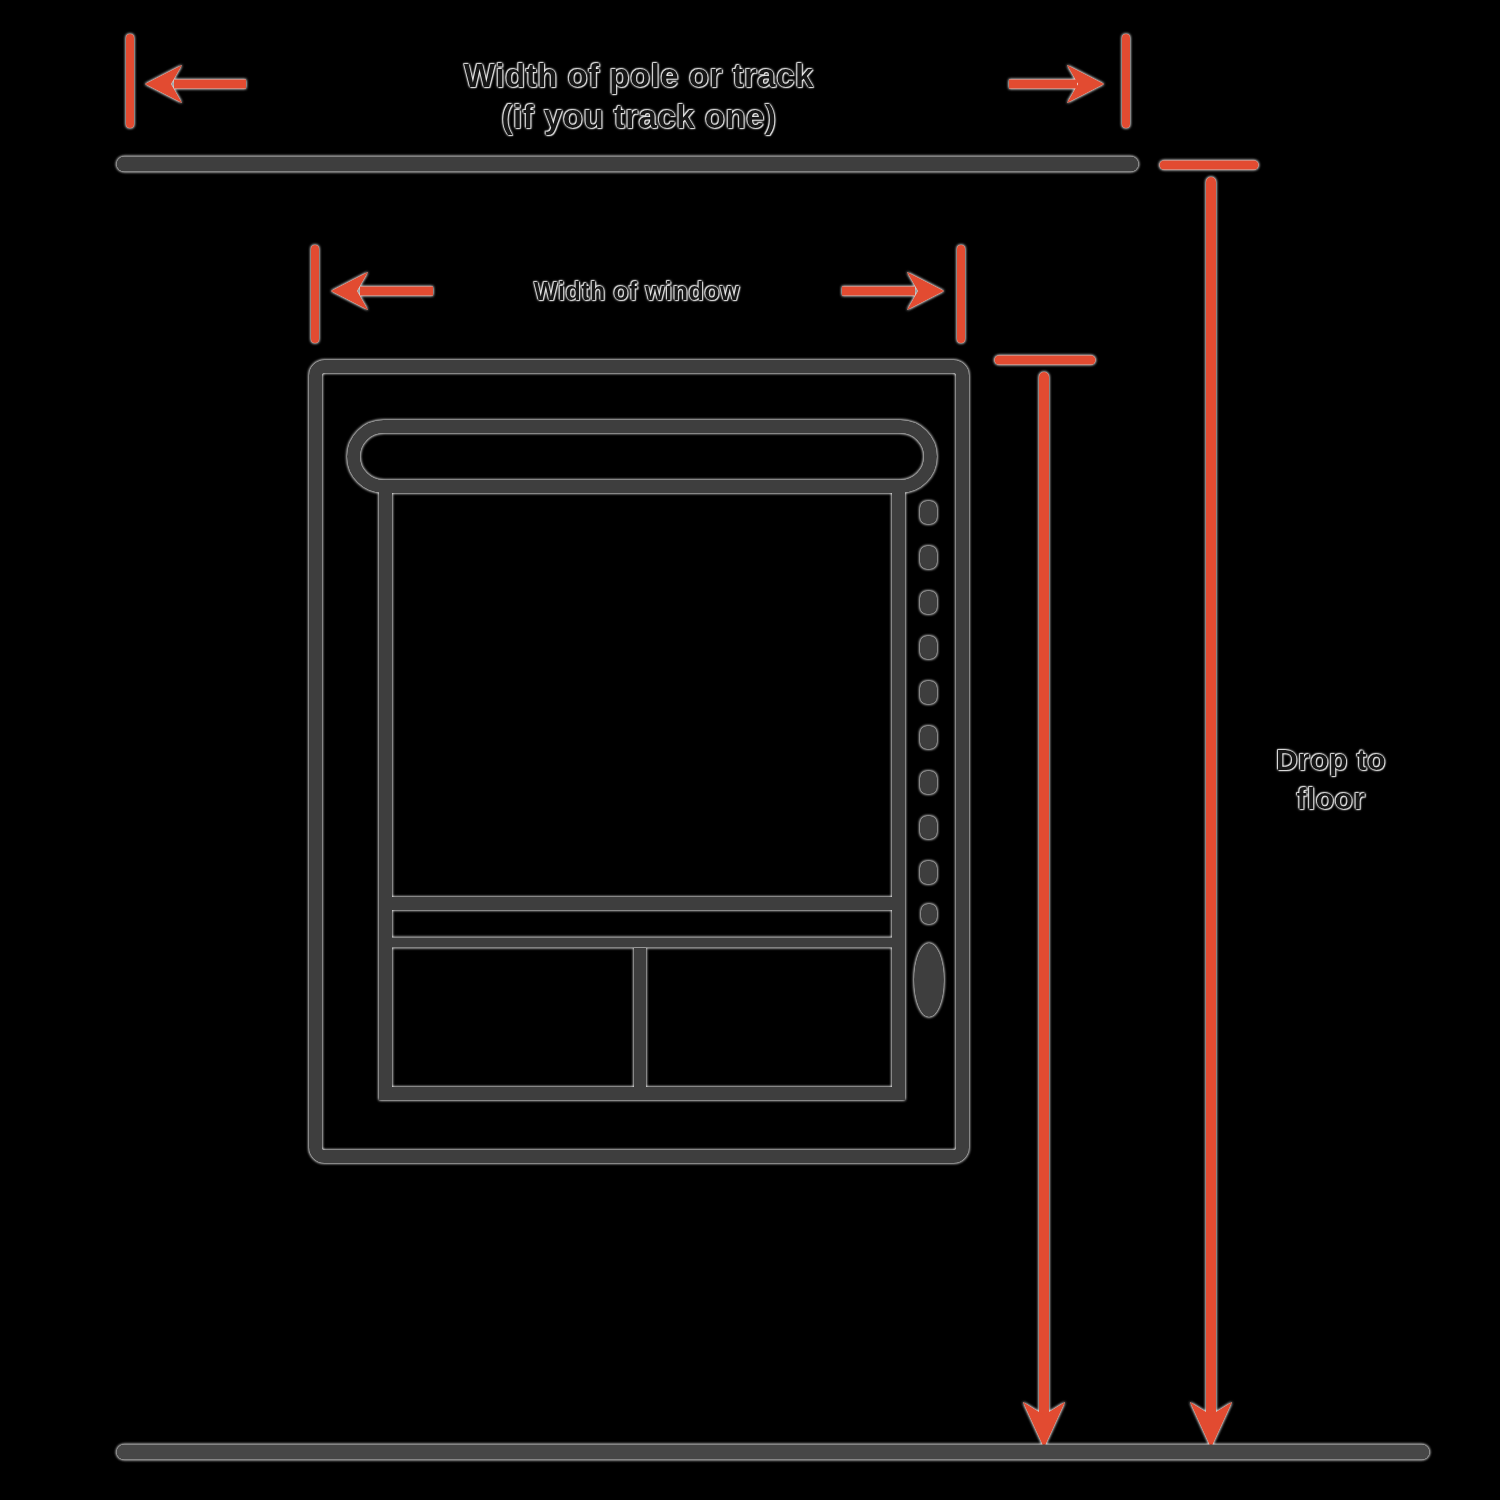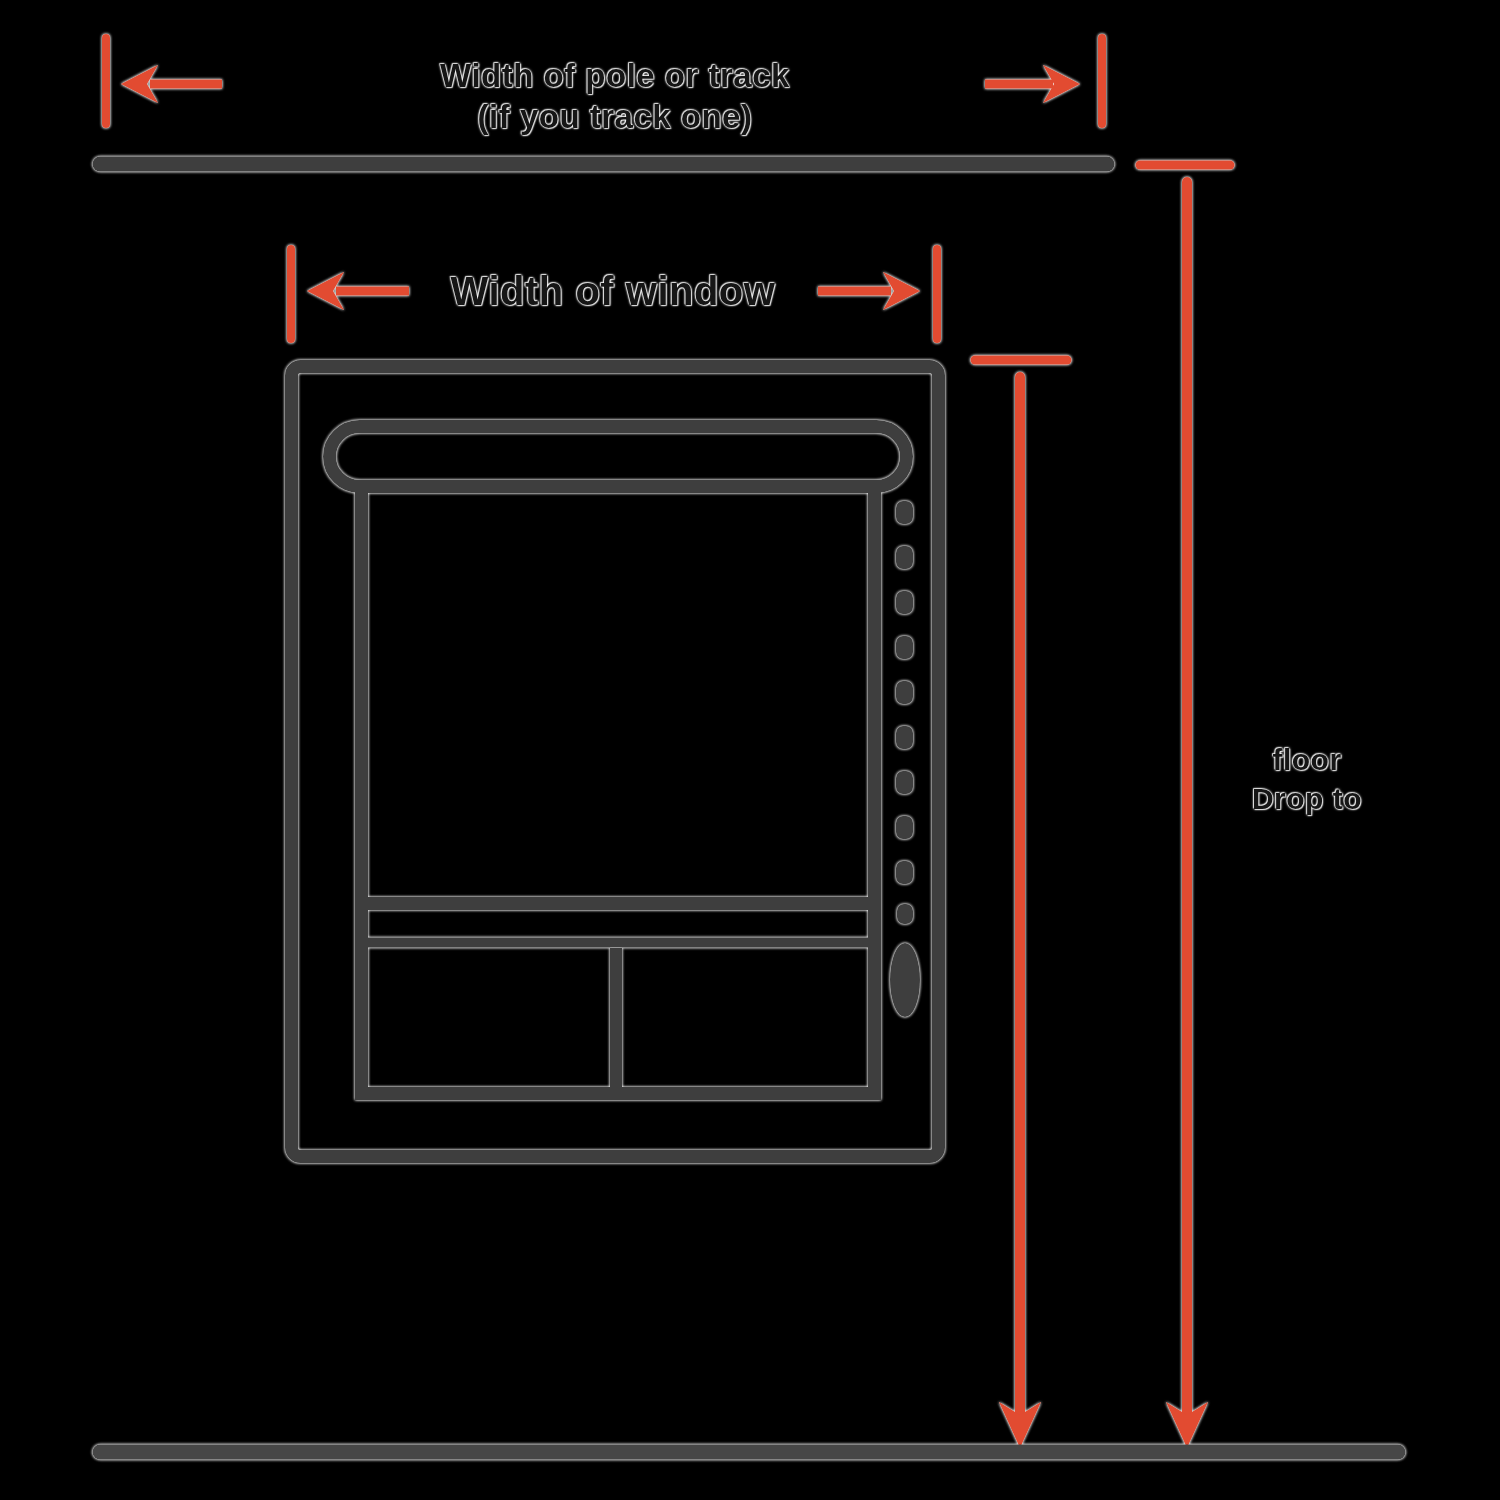--- a/index.html
+++ b/index.html
@@ -11,21 +11,21 @@
     --halo:#ffffff;
   }
   html,body{margin:0;padding:0;}
   body{
     width:1500px;height:1500px;
     background:var(--background);
     position:relative;
     overflow:hidden;
     font-family:"Liberation Sans", sans-serif;
   }
-  .canvas{position:absolute;inset:0;}
+  .canvas{position:absolute;inset:0;margin-left:24px;}
   svg.diagram{
     position:absolute;left:0;top:0;
     filter:drop-shadow(0 0 1.4px rgba(255,255,255,.95)) drop-shadow(0 0 .6px rgba(255,255,255,.8));
   }
   .ink{stroke:var(--ink);fill:none;}
   .inkfill{fill:var(--ink);stroke:none;}
   .floorink{stroke:var(--floor-line);fill:none;}
   .red{stroke:var(--arrow);fill:none;}
   .redfill{fill:var(--arrow);stroke:none;}
   .label{
@@ -35,21 +35,21 @@
     text-align:center;
     letter-spacing:.5px;
     text-shadow:
       0 0 1px var(--halo),
       0 0 2px var(--halo),
       0 0 3px rgba(255,255,255,.9),
       1px 1px 1px rgba(255,255,255,.75),
       -1px -1px 1px rgba(255,255,255,.75);
   }
   .label-pole{left:315px;top:55px;width:600px;font-size:33px;line-height:41px;}
-  .label-window{left:363px;top:271px;width:500px;font-size:40px;line-height:40px;}
+  .label-window{left:363px;top:271px;width:500px;font-size:25px;line-height:40px;}
   .label-drop{left:1187px;top:740px;width:240px;font-size:30px;line-height:39px;}
 </style>
 </head>
 <body>
 
 <div class="canvas">
 
   <svg class="diagram" width="1500" height="1500" viewBox="0 0 1500 1500">
 
     <line class="ink" x1="100" y1="164" x2="1107" y2="164" stroke-width="15" stroke-linecap="round"></line>
@@ -123,17 +123,17 @@
   <div class="label label-pole">
     <div>Width of pole or track</div>
     <div>(if you track one)</div>
   </div>
 
   <div class="label label-window">
     <div>Width of window</div>
   </div>
 
   <div class="label label-drop">
+    <div>Drop to</div>
     <div>floor</div>
-    <div>Drop to</div>
   </div>
 
 </div>
 
 </body></html>

